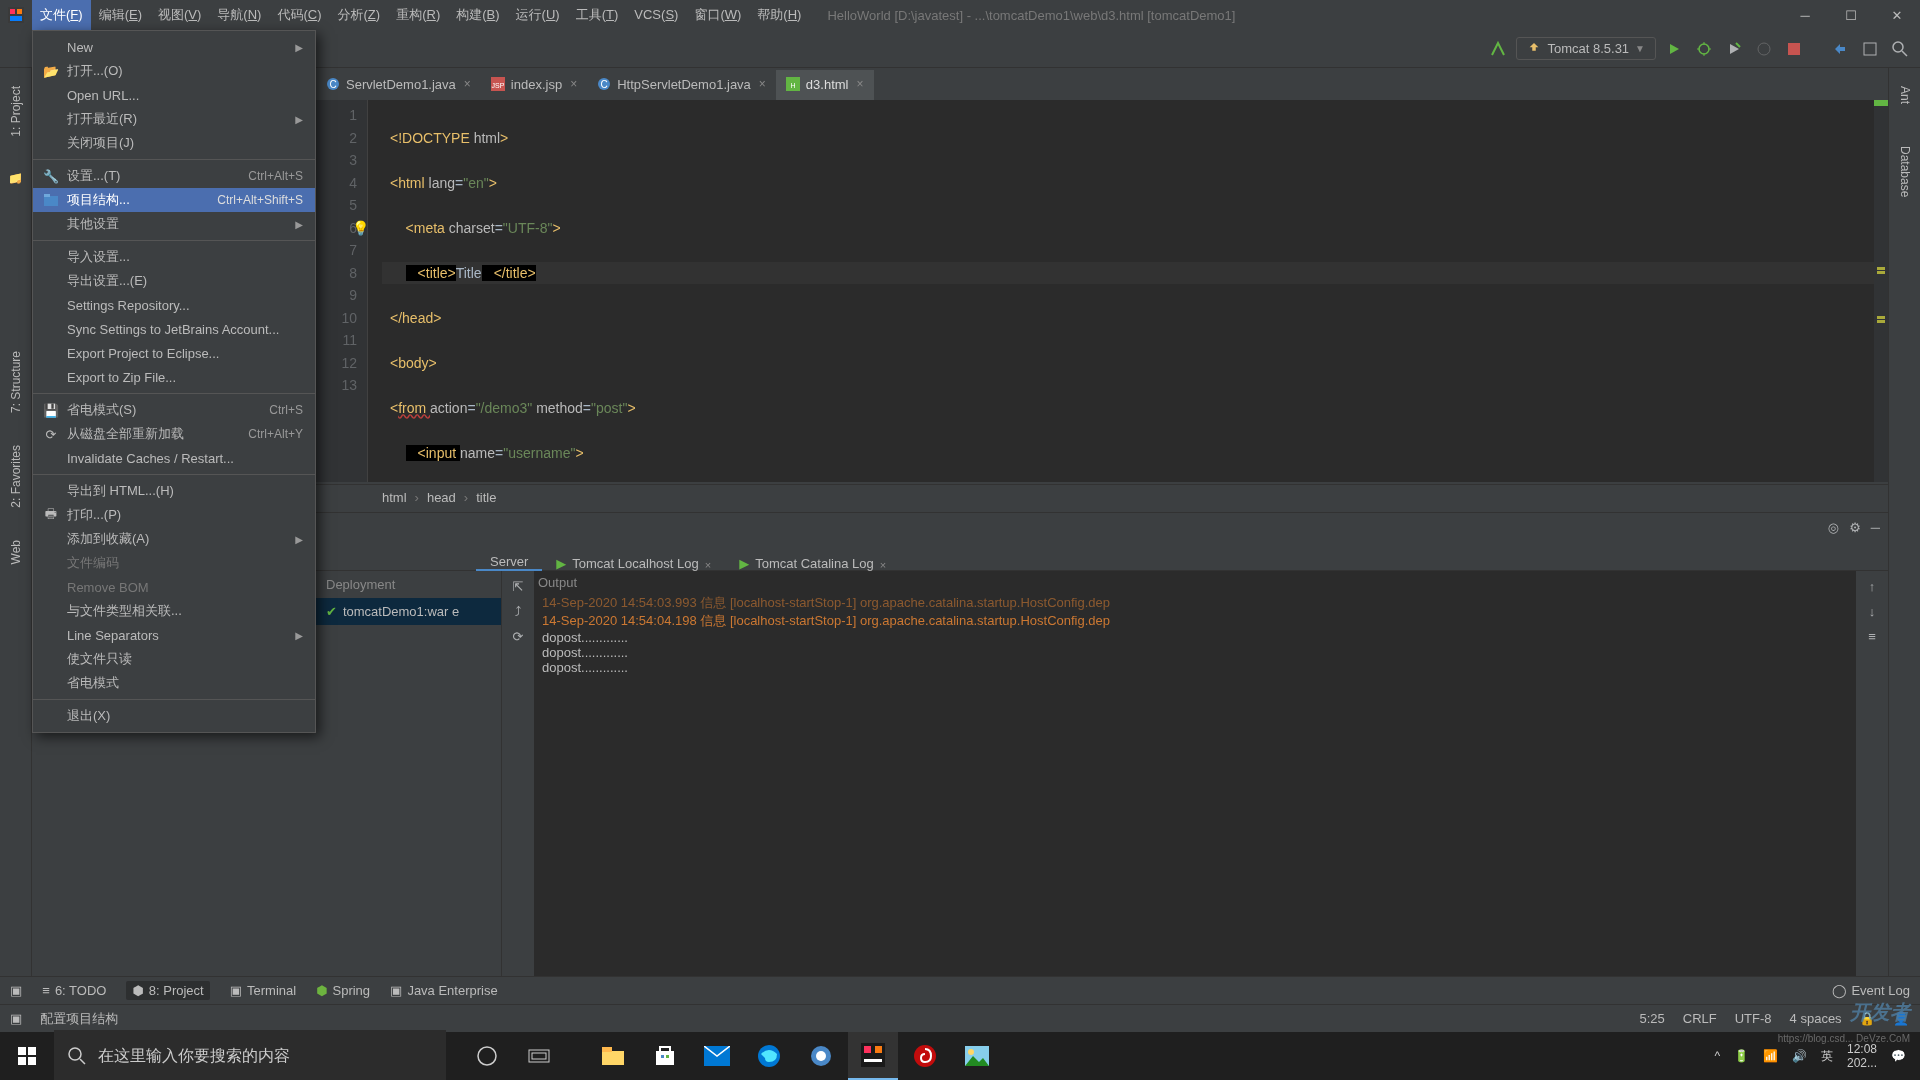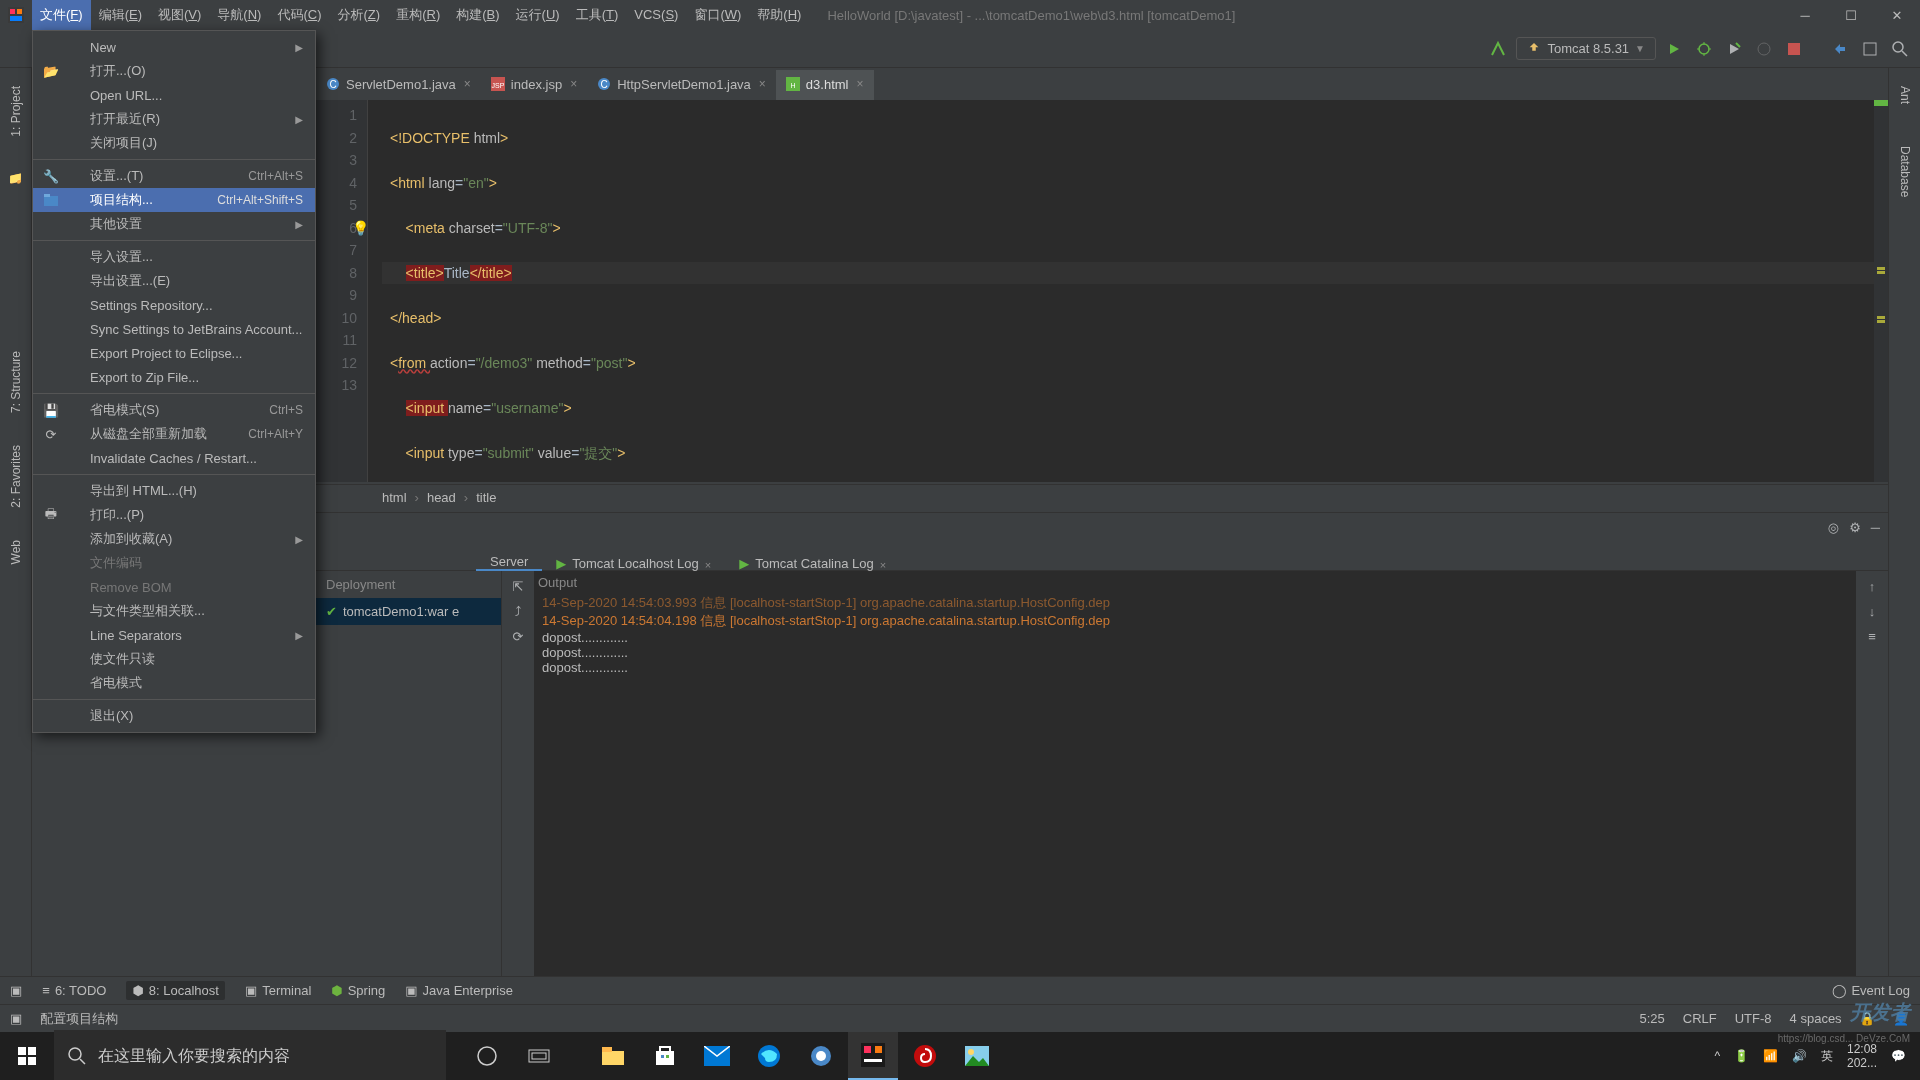--- a/index.html
+++ b/index.html
@@ -19,40 +19,40 @@
 .toolbar-icon { width:24px; height:24px; display:flex; align-items:center; justify-content:center; }
 .left-gutter { position:absolute; left:0; top:68px; width:32px; bottom:56px; background:#3c3f41; border-right:1px solid #323232; display:flex; flex-direction:column; align-items:center; padding-top:12px; gap:20px; }
 .left-gutter .vtab { writing-mode:vertical-rl; transform:rotate(180deg); font-size:12px; color:#bbb; padding:6px 2px; cursor:pointer; display:flex; align-items:center; gap:4px;}
 .right-gutter { position:absolute; right:0; top:68px; width:32px; bottom:56px; background:#3c3f41; border-left:1px solid #323232; display:flex; flex-direction:column; align-items:center; padding-top:12px; gap:30px;}
 .right-gutter .vtab { writing-mode:vertical-rl; font-size:12px; color:#bbb; padding:6px 2px;}
 .file-menu { position:absolute; left:32px; top:30px; width:284px; background:#3c3f41; border:1px solid #555; box-shadow:4px 4px 12px rgba(0,0,0,0.6); z-index:100; padding:4px 0;}
 .menu-item { height:24px; display:flex; align-items:center; padding:0 12px 0 10px; color:#bbb; font-size:13px; cursor:pointer; gap:8px;}
 .menu-item.sel { background:#4b6eaf; color:#fff; }
 .menu-item.disabled { color:#777; }
 .menu-item .micon { width:16px; height:16px; flex-shrink:0; display:flex; align-items:center; justify-content:center;}
-.menu-item .mlabel { flex:1; white-space:nowrap;margin-left:23px; }
+.menu-item .mlabel { flex:1; white-space:nowrap; }
 .menu-item .mshort { color:#999; font-size:12px; }
 .menu-item.sel .mshort { color:#ddd; }
 .menu-item .marr { color:#999; font-size:10px;}
 .menu-sep { height:1px; background:#555; margin:4px 0; }
 .editor-tabs { position:absolute; left:316px; right:32px; top:68px; height:32px; background:#3c3f41; display:flex; align-items:flex-end; }
 .etab { height:30px; padding:0 10px; display:flex; align-items:center; gap:6px; background:#3c3f41; color:#bbb; font-size:13px; border-bottom:2px solid transparent; cursor:pointer;}
 .etab.active { background:#4e5254; color:#ddd; }
 .etab .close { color:#888; font-size:12px; margin-left:2px;}
 .editor-area { position:absolute; left:316px; right:32px; top:100px; height:382px; background:#2b2b2b; display:flex; font-family:"Consolas","Courier New",monospace; font-size:14px;}
 .gutter-col { width:52px; background:#313335; color:#606366; text-align:right; padding:4px 10px 4px 4px; line-height:22.5px; border-right:1px solid #414141;}
 .fold-col { width:14px; background:#2b2b2b; }
 .code-col { flex:1; padding:4px 8px; line-height:22.5px; white-space:pre; color:#a9b7c6; position:relative;}
 .code-col .line5 { background:#323232; margin-left:-8px; padding-left:8px; }
 .tok-tag { color:#e8bf6a; }
 .tok-attr { color:#bababa; }
 .tok-str { color:#6a8759; }
 .tok-bad { color:#e8bf6a; text-decoration:underline wavy #bc3f3c;}
 .tok-text { color:#a9b7c6; }
-.tok-hl { background:#7f1d1d; color:#e8bf6a;}
+.tok-hl { background:#000000; color:#e8bf6a;padding-left:12px;}
 .minimap { position:absolute; right:32px; top:100px; width:14px; height:382px; background:#313335; }
 .minimap .mark { width:8px; height:3px; margin:1px auto; background:#a9a93a; }
 .breadcrumb { position:absolute; left:316px; right:32px; top:484px; height:26px; background:#3c3f41; border-top:1px solid #323232; display:flex; align-items:center; padding-left:66px; gap:8px; color:#bbb; font-size:13px;}
 .breadcrumb .bsep { color:#777; }
 .panel { position:absolute; left:316px; right:32px; top:512px; bottom:56px; background:#3c3f41; border-top:1px solid #323232; display:flex; flex-direction:column;}
 .panel-header { height:28px; display:flex; align-items:center; justify-content:flex-end; padding:0 8px; gap:10px; color:#afb1b3;}
 .panel-tabs { height:30px; display:flex; align-items:center; gap:0; border-bottom:1px solid #323232; padding-left:160px;}
 .ptab { padding:0 14px; height:30px; display:flex; align-items:flex-end; gap:6px; color:#bbb; font-size:13px; cursor:pointer;}
 .ptab.active { border-bottom:2px solid #4a88c7; background:#3c3f41; }
 .ptab .close { color:#888; font-size:11px;}
@@ -373,20 +373,21 @@
       <div>12</div>
       <div>13</div>
     </div>
   <div class="fold-col"></div>
   <div class="code-col">
 <div><span class="tok-tag">&lt;!DOCTYPE </span><span class="tok-attr">html</span><span class="tok-tag">&gt;</span></div>
 <div><span class="tok-tag">&lt;html </span><span class="tok-attr">lang</span><span class="tok-text">=</span><span class="tok-str">"en"</span><span class="tok-tag">&gt;</span></div>
 <div><span style="position:absolute;left:-30px">💡</span><span class="tok-tag">    &lt;meta </span><span class="tok-attr">charset</span><span class="tok-text">=</span><span class="tok-str">"UTF-8"</span><span class="tok-tag">&gt;</span></div>
 <div class="line5"><span>    </span><span class="tok-hl">&lt;title&gt;</span><span class="tok-text">Title</span><span class="tok-hl">&lt;/title&gt;</span></div>
 <div><span class="tok-tag">&lt;/head&gt;</span></div>
+<div><span class="tok-tag">&lt;body&gt;</span></div>
 <div><span class="tok-tag">&lt;</span><span class="tok-bad">from </span><span class="tok-attr">action</span><span class="tok-text">=</span><span class="tok-str">"/demo3" </span><span class="tok-attr">method</span><span class="tok-text">=</span><span class="tok-str">"post"</span><span class="tok-tag">&gt;</span></div>
 <div><span>    </span><span class="tok-hl">&lt;input </span><span class="tok-attr">name</span><span class="tok-text">=</span><span class="tok-str">"username"</span><span class="tok-tag">&gt;</span></div>
 <div><span class="tok-tag">    &lt;input </span><span class="tok-attr">type</span><span class="tok-text">=</span><span class="tok-str">"submit" </span><span class="tok-attr">value</span><span class="tok-text">=</span><span class="tok-str">"提交"</span><span class="tok-tag">&gt;</span></div>
 <div><span class="tok-tag">&lt;/</span><span class="tok-bad">from</span><span class="tok-tag">&gt;</span></div>
 <div><span class="tok-tag">&lt;/body&gt;</span></div>
 <div><span class="tok-tag">&lt;/html&gt;</span></div>
   </div>
 </div>
 <div class="minimap">
   <div style="height:6px;background:#62b543;margin-bottom:20px"></div>
@@ -462,21 +463,21 @@
 </div>
 
 <div class="bottom-bar" style="bottom:76px">
   <span>▣</span>
   <span class="bbtn">
       <span>≡</span>
       <span>6: TODO</span>
     </span>
   <span class="bbtn" style="background:#2d2f30;padding:2px 6px;border-radius:2px">
       <span>⬢</span>
-      <span>8: Localhost</span>
+      <span>8: Project</span>
     </span>
   <span class="bbtn">
       <span>▣</span>
       <span>Terminal</span>
     </span>
   <span class="bbtn">
       <span style="color:#6db33f">⬢</span>
       <span>Spring</span>
     </span>
   <span class="bbtn">

